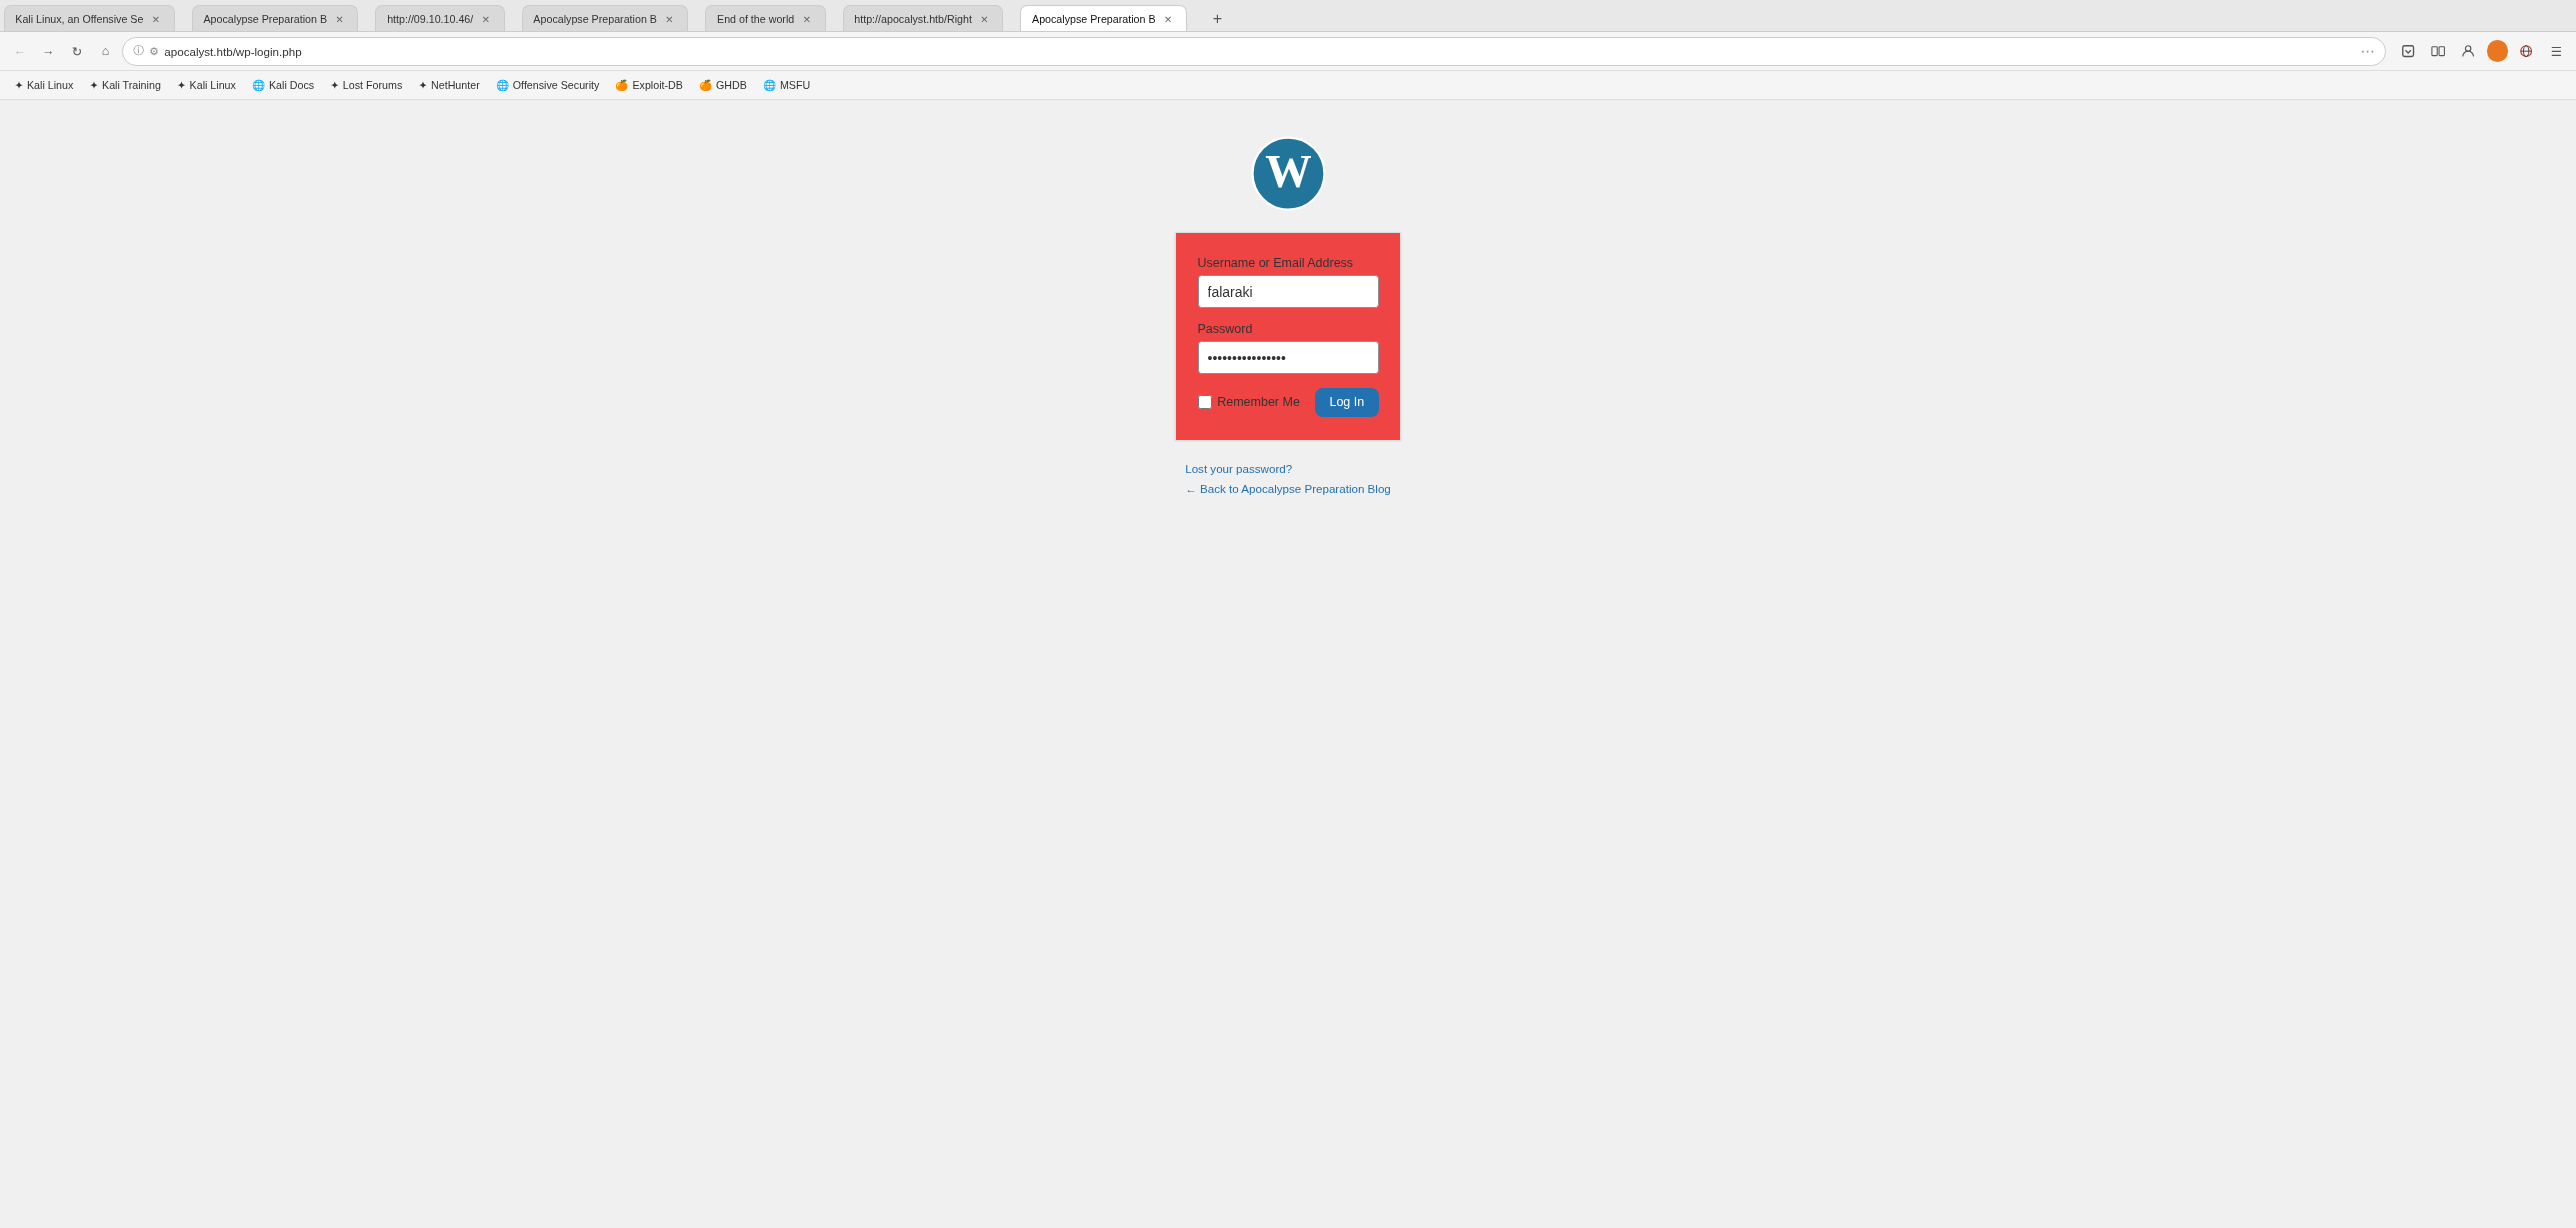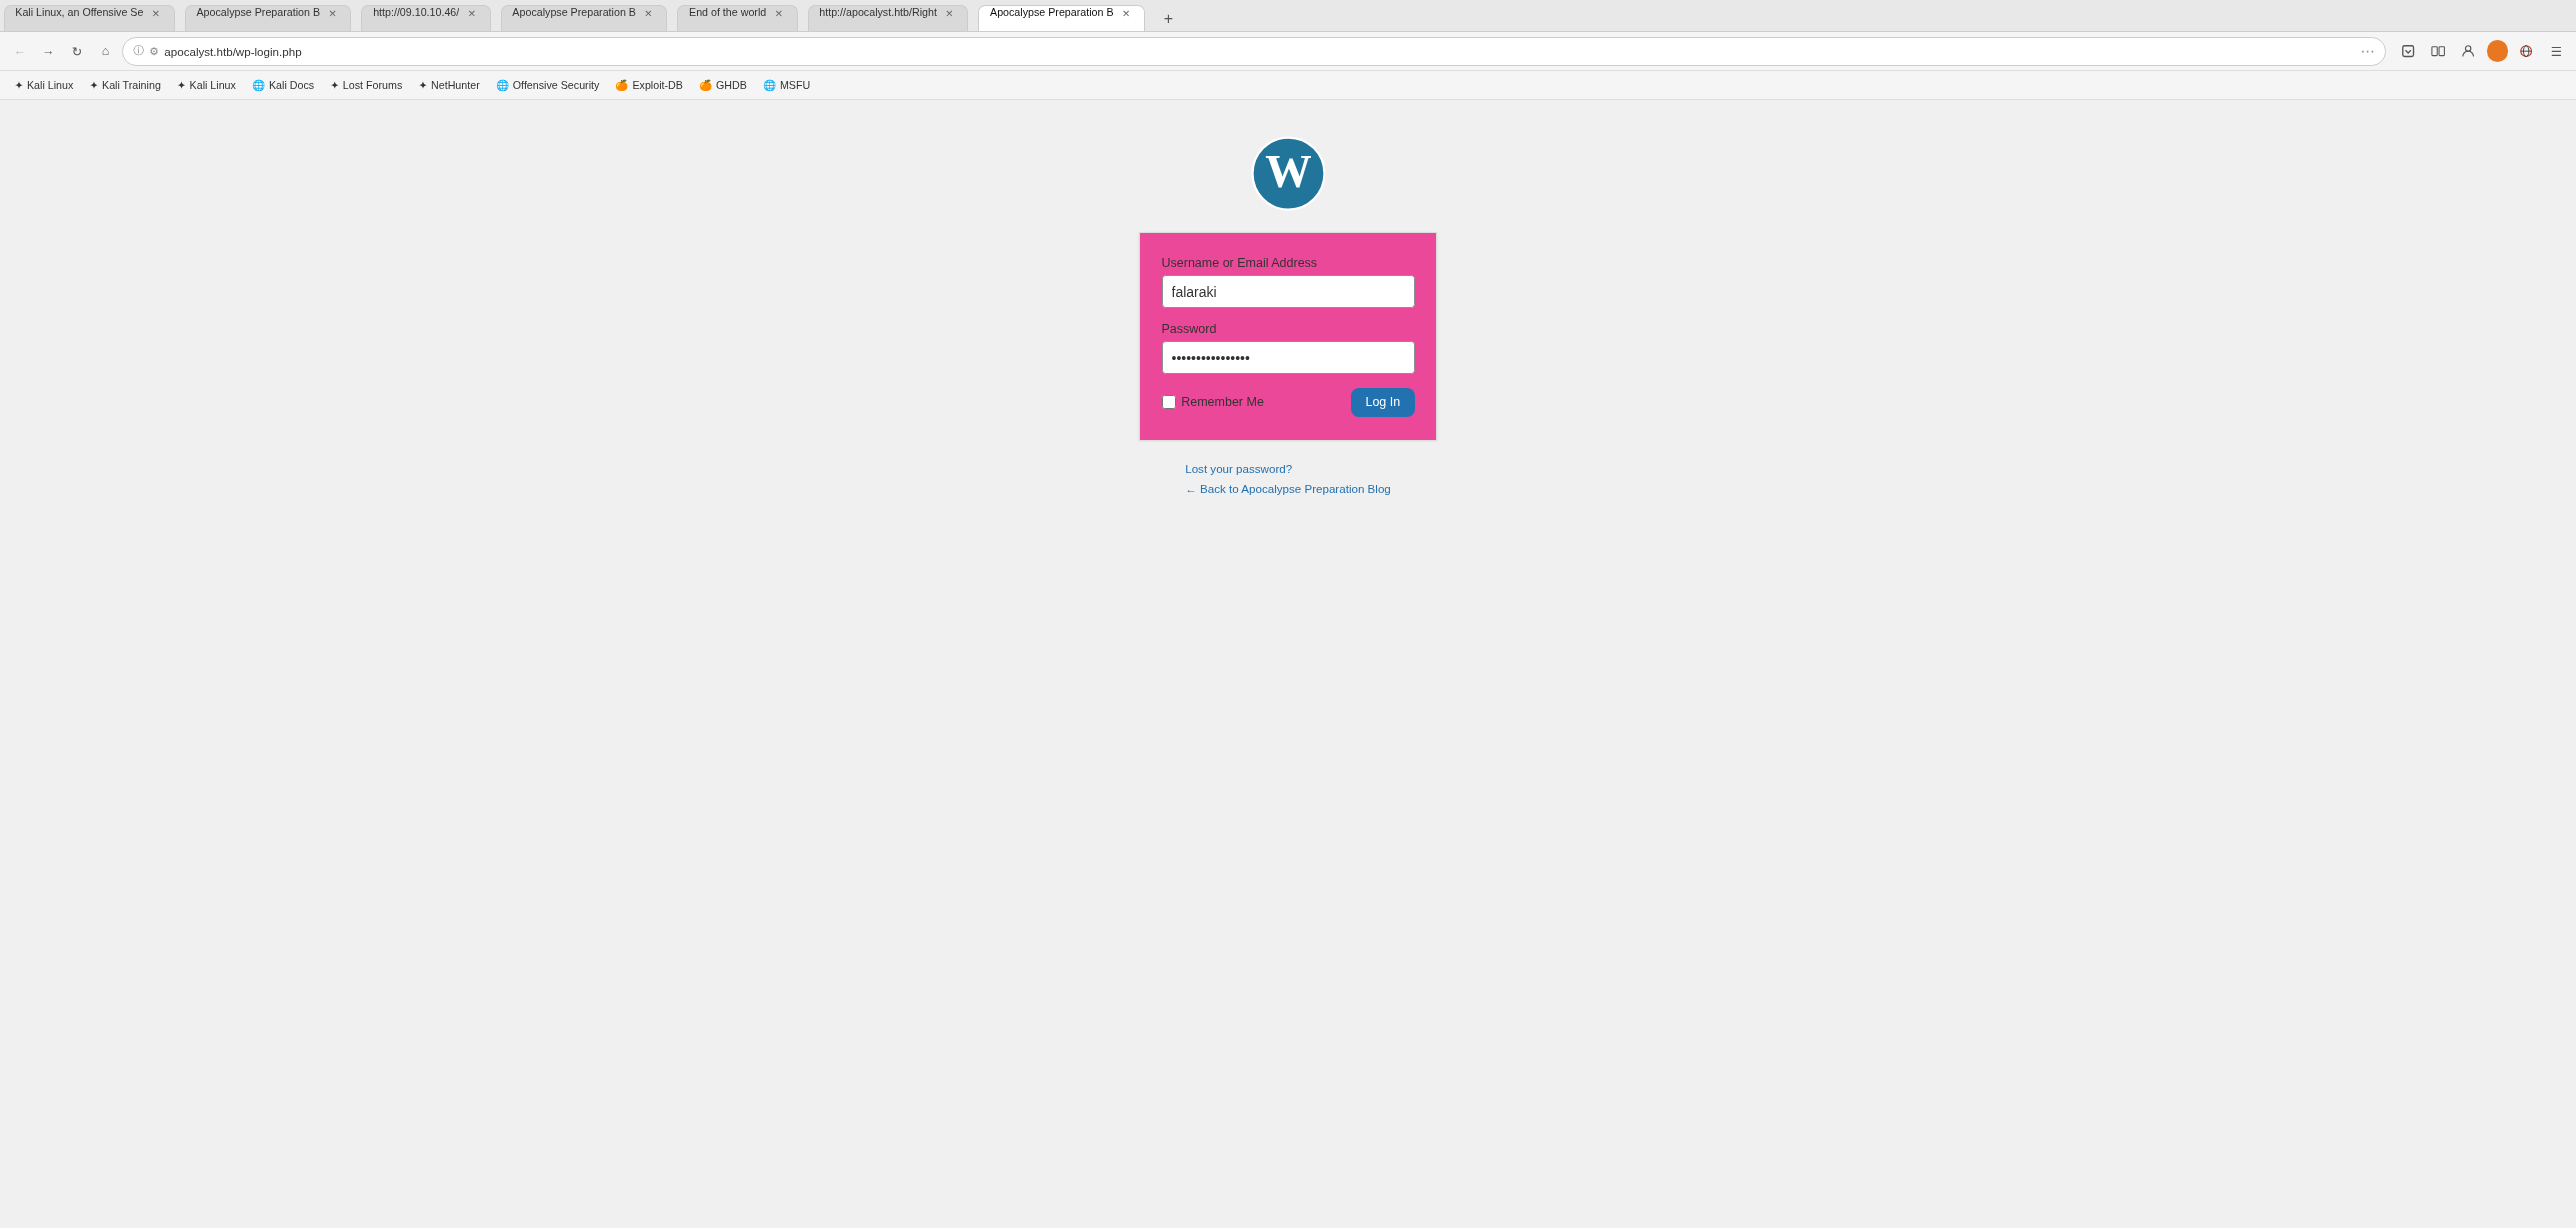--- a/index.html
+++ b/index.html
@@ -9,24 +9,24 @@
     .browser { width: 100%; height: 100vh; display: flex; flex-direction: column; background: #f9f9f9; }
 
     
     .tab-bar {
       display: flex; align-items: stretch; background: #e8e8e8;
       height: 32px; padding-top: 5.4px; padding-left: 3.6px;
       border-bottom: 0.9px solid #ccc; flex-shrink: 0;
       overflow: hidden;
     }
     .tab {
-      display: flex; align-items: flex-start; padding: 0 10.7px;
+      display: flex; align-items: center; padding: 0 10.7px;
       background: #d9d9d9; border-radius: 7.2px 7.2px 0 0;
       font-size: 10.7px; color: #333; cursor: pointer;
-      max-width: 179px; min-width: 107px; margin-right: 10px;
+      max-width: 179px; min-width: 107px; margin-right: 17px;
       border: 0.9px solid #ccc; border-bottom: none;
       white-space: nowrap; overflow: hidden; text-overflow: ellipsis;
       position: relative; height: 27px;
     }
     .tab.active {
       background: #fff; z-index: 2; color: #111;
     }
     .tab-title { overflow: hidden; text-overflow: ellipsis; flex: 1; font-size: 10.7px; }
     .tab-close {
       margin-left: 5.4px; width: 14.3px; height: 14.3px; border-radius: 50%;
@@ -85,22 +85,22 @@
       padding: 36px 18px; overflow-y: auto;
     }
 
     
     .wp-logo {
       width: 75px; height: 75px; margin-bottom: 18px;
     }
 
     
     .login-form-container {
-      background: #ec4899; border: 0.9px solid #ddd;
-      padding: 23px 21.5px; width: 298px;
+      background: #ef4444; border: 0.9px solid #ddd;
+      padding: 23px 21.5px; width: 226px;
       box-shadow: 0 0.9px 2.7px rgba(0,0,0,0.1);
     }
     .form-group { margin-bottom: 14.3px; }
     .form-label {
       display: block; font-size: 12.5px; font-weight: 400;
       color: #333; margin-bottom: 5.4px;
     }
     .form-input {
       width: 100%; padding: 7.2px 9px; border: 0.9px solid #8c8f94;
       border-radius: 3.6px; font-size: 14px; color: #333;

